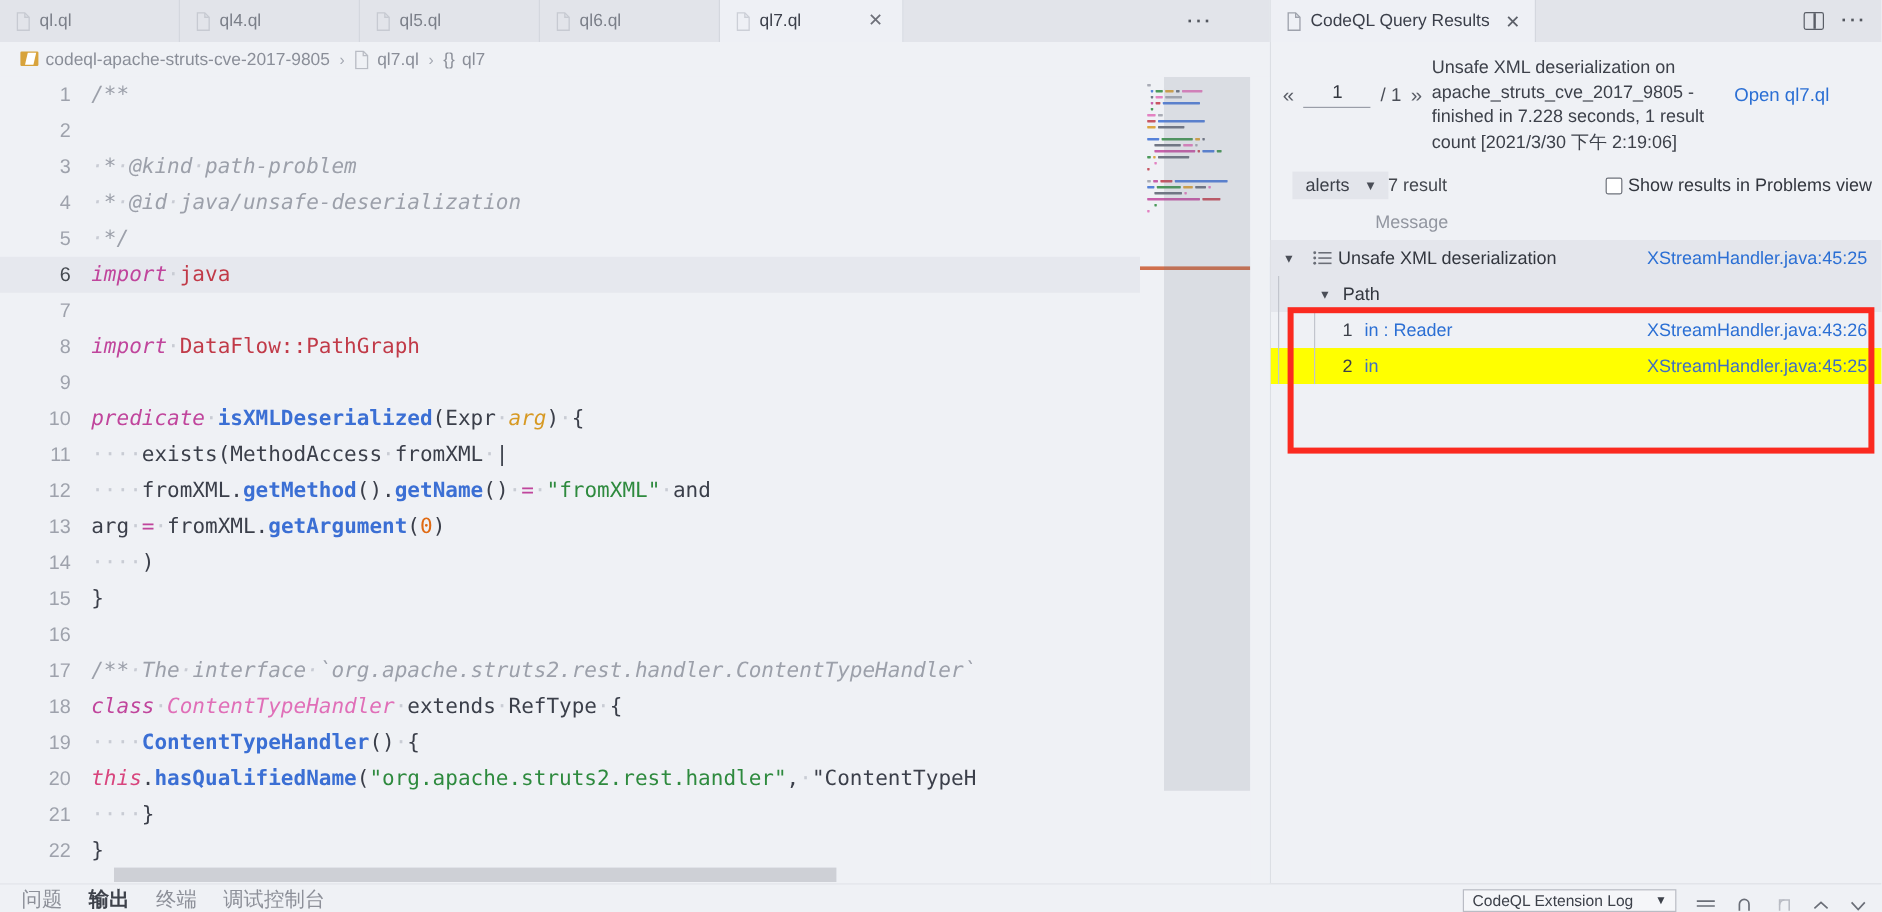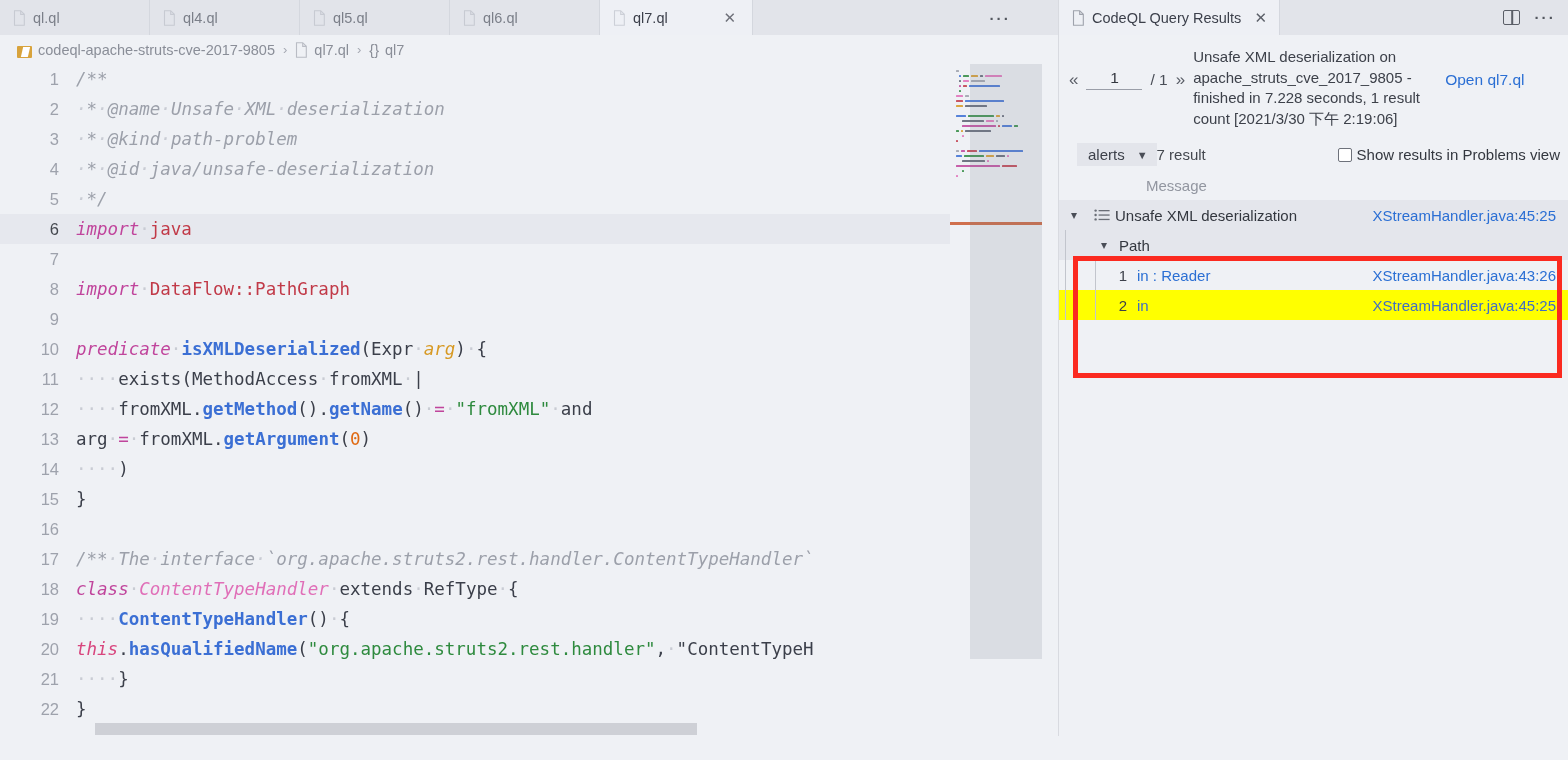--- a/index.html
+++ b/index.html
@@ -2,21 +2,21 @@
 <html><head>
 <meta charset="utf-8">
 <style>
   * { box-sizing: border-box; margin: 0; padding: 0; }
   html, body {
     width: 1568px; height: 760px;
     background: #eff1f5;
     font-family: "Liberation Sans", sans-serif;
     overflow: hidden;
   }
-  .app { position: relative; width: 1568px; height: 760px; display: flex; }
+  .app { position: relative; width: 1568px; height: 760px; display: flex; flex-direction: column; }
 
   
   .split-row { display: flex; flex: 1 1 auto; height: 736px; min-height: 0; }
 
   
   .editor-group { width: 1058px; display: flex; flex-direction: column; position: relative; background: #eff1f5; }
 
   .tabbar { height: 35px; background: #e2e4ea; display: flex; align-items: stretch; position: relative; flex: 0 0 35px; }
   .tab {
     display: flex; align-items: center; gap: 7px;
@@ -30,21 +30,21 @@
   .tab.active { background: #eef0f5; color: #3b3f4a; width: 153px; border-right: 1px solid #d4d7de; }
   .tab .tabname { white-space: nowrap; overflow: hidden; }
   .tab .fileicon { flex: 0 0 auto; opacity: .55; display: flex; }
   .tab .closebtn { margin-left: auto; color: #6e7079; font-size: 15px; line-height: 1; opacity: 0; }
   .tab.active .closebtn { opacity: 1; }
   .tabbar-filler { flex: 1 1 auto; background: #e2e4ea; display: flex; align-items: center; justify-content: center; position: relative; }
   .tabbar-more { position: absolute; right: 47px; top: 50%; transform: translateY(-50%); letter-spacing: 2.2px; color: #53575f; font-size: 15px; font-weight: 700; cursor: pointer; }
 
   .breadcrumb { height: 29px; flex: 0 0 29px; display: flex; align-items: center; gap: 6px; padding-left: 17px; font-size: 14.5px; color: #8a8e98; background: #eff1f5; }
   .breadcrumb .sep { color: #a4a8b2; font-size: 13px; padding: 0 2px; }
-  .bc-item { display: flex; align-items: flex-end; gap: 6px; cursor: pointer; }
+  .bc-item { display: flex; align-items: flex-start; gap: 6px; cursor: pointer; }
   .folder-glyph { width: 15px; height: 13px; position: relative; display: inline-block; }
   .folder-glyph:before { content: ""; position: absolute; inset: 1px 0 0 0; background: #d8a33c; border-radius: 1px; }
   .folder-glyph:after { content: ""; position: absolute; left: 5px; top: 2px; width: 7px; height: 10px; background: #fff; transform: skewX(-13deg); }
 
   
   .code-wrap { position: relative; flex: 1 1 auto; overflow: hidden; background: #eff1f5; }
   .code-lines { position: relative; }
   .cline { height: 30px; display: flex; align-items: center; white-space: pre; font-family: "DejaVu Sans Mono", monospace; font-size: 17.5px; }
   .cline.cur { background: #e6e8ee; }
   .lnum { width: 76px; flex: 0 0 76px; text-align: right; padding-right: 17px; color: #9ea2ac; font-size: 16.5px; font-family: "Liberation Sans", sans-serif; }
@@ -213,21 +213,21 @@
         <span class="sep">›</span>
         <span class="bc-item">
           <span>{}</span>
           <span>ql7</span>
         </span>
       </div>
 
       <div class="code-wrap">
         <div class="code-lines" id="code-lines">
             <div class="cline"><span class="lnum">1</span><span class="ctext"><span class="t-cmt">/**</span></span></div>
-            <div class="cline"><span class="lnum">2</span><span class="ctext"><span class="t-cmt"><span class="ws">·</span>*<span class="ws">·</span>@name<span class="ws">·</span>Unsafe<span class="ws">·</span>XML<span class="ws">·</span>deserialization</span></span></div>
+            <div class="cline"><span class="lnum">2</span></div>
             <div class="cline"><span class="lnum">3</span><span class="ctext"><span class="t-cmt"><span class="ws">·</span>*<span class="ws">·</span>@kind<span class="ws">·</span>path-problem</span></span></div>
             <div class="cline"><span class="lnum">4</span><span class="ctext"><span class="t-cmt"><span class="ws">·</span>*<span class="ws">·</span>@id<span class="ws">·</span>java/unsafe-deserialization</span></span></div>
             <div class="cline"><span class="lnum">5</span><span class="ctext"><span class="t-cmt"><span class="ws">·</span>*/</span></span></div>
             <div class="cline cur"><span class="lnum active">6</span><span class="ctext"><span class="t-kw">import</span><span class="ws">·</span><span class="t-imp">java</span></span></div>
             <div class="cline"><span class="lnum">7</span></div>
             <div class="cline"><span class="lnum">8</span><span class="ctext"><span class="t-kw">import</span><span class="ws">·</span><span class="t-imp">DataFlow::PathGraph</span></span></div>
             <div class="cline"><span class="lnum">9</span><span class="ctext"></span></div>
             <div class="cline"><span class="lnum">10</span><span class="ctext"><span class="t-kw">predicate</span><span class="ws">·</span><span class="t-fn">isXMLDeserialized</span><span class="t-plain">(</span><span class="t-plain">Expr</span><span class="ws">·</span><span class="t-var">arg</span><span class="t-plain">)</span><span class="ws">·</span><span class="t-plain">{</span></span></div>
             <div class="cline"><span class="lnum">11</span><span class="ctext"><span class="ws">····</span><span class="t-plain">exists</span><span class="t-plain">(</span><span class="t-plain">MethodAccess</span><span class="ws">·</span><span class="t-plain">fromXML</span><span class="ws">·</span><span class="t-plain">|</span></span></div>
             <div class="cline"><span class="lnum">12</span><span class="ctext"><span class="ws">····</span><span class="t-plain">fromXML</span><span class="t-plain">.</span><span class="t-fn">getMethod</span><span class="t-plain">(</span><span class="t-plain">)</span><span class="t-plain">.</span><span class="t-fn">getName</span><span class="t-plain">(</span><span class="t-plain">)</span><span class="ws">·</span><span class="t-op">=</span><span class="ws">·</span><span class="t-str">"fromXML"</span><span class="ws">·</span><span class="t-plain">and</span></span></div>

